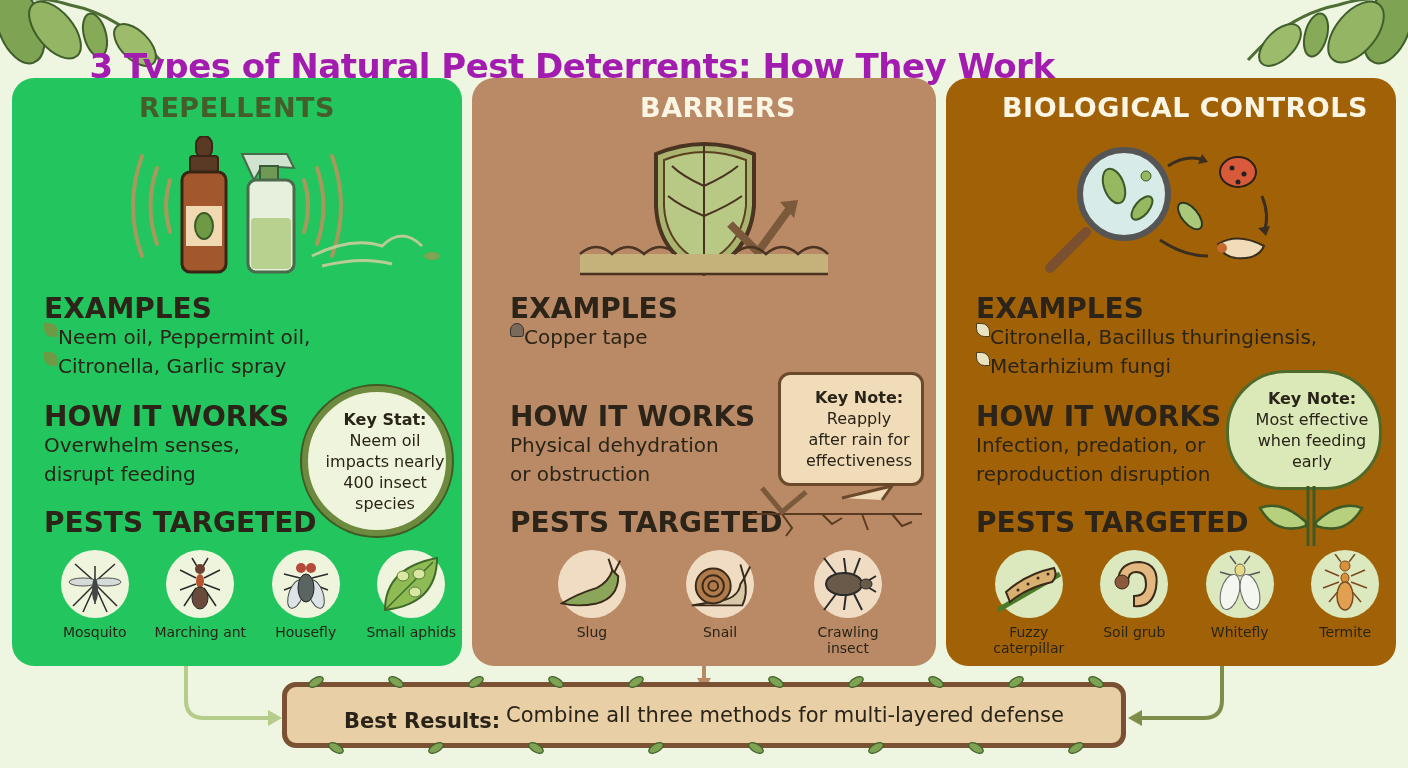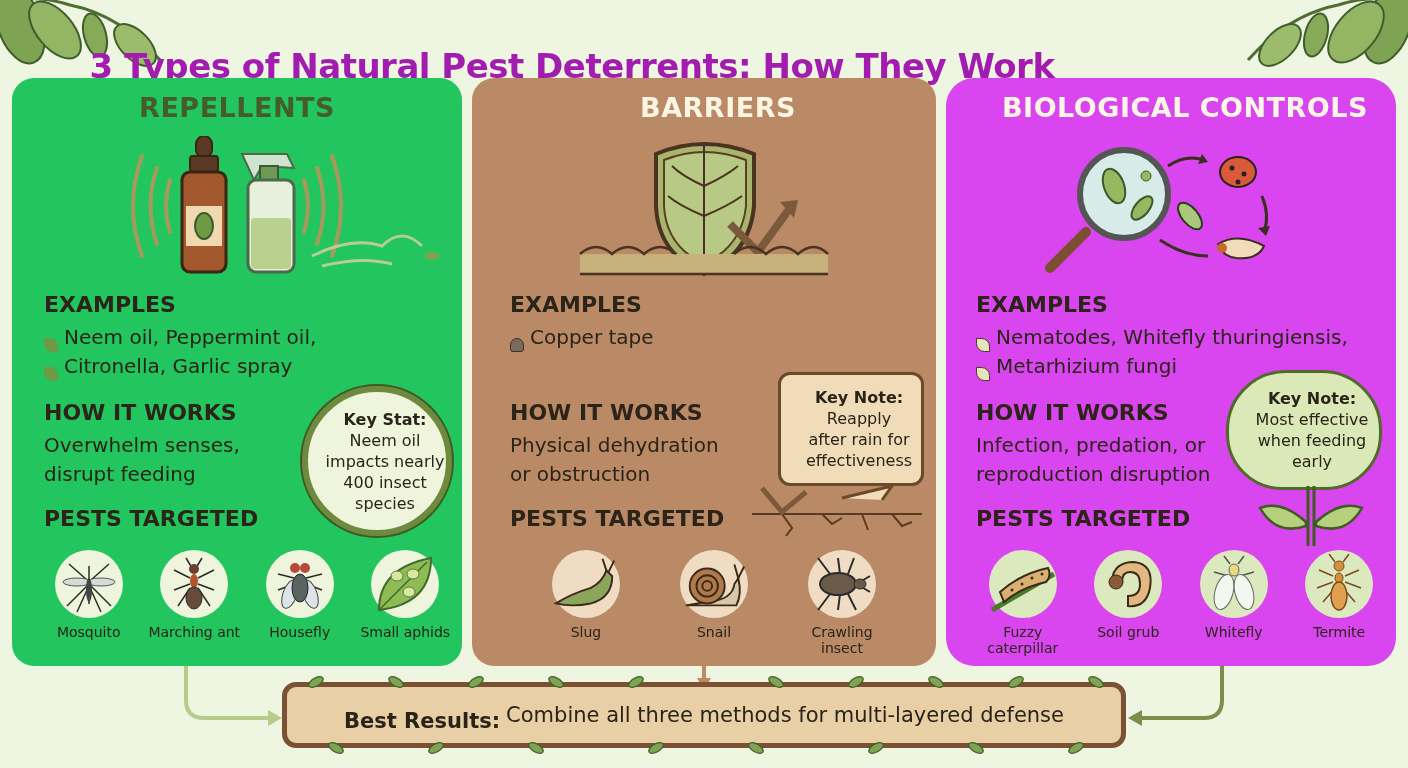--- a/index.html
+++ b/index.html
@@ -18,44 +18,44 @@
   .corner { position: absolute; top: 0; }
   .corner.left { left: 0; }
   .corner.right { right: 0; }
 
   .panel {
     position: absolute; top: 78px; height: 588px; border-radius: 22px;
     overflow: hidden;
   }
   .panel.rep { left: 12px; width: 450px; background: #22c55e; }
   .panel.bar { left: 472px; width: 464px; background: #b98a65; }
-  .panel.bio { left: 946px; width: 450px; background: #d946ef; border-radius: 28px; }
+  .panel.bio { left: 946px; width: 450px; background: #a16207; }
 
   .panel h2 {
     position: absolute; top: 14px; left: 0; width: 100%; text-align: center;
     font-size: 27px; font-weight: bold; letter-spacing: 0.5px;
   }
   .rep h2 { color: #455d2b; }
   .bar h2, .bio h2 { color: #fbf5e4; padding-left: 28px; }
 
   .hero { position: absolute; top: 58px; left: 0; width: 100%; height: 140px; }
 
   .sec-h {
-    position: absolute; font-weight: bold; font-size: 22px; color: #2c2418;
+    position: absolute; font-weight: bold; font-size: 28px; color: #2c2418;
     left: 32px;
   }
   .sec-t {
     position: absolute; font-size: 20px; line-height: 29px; color: #2a2418;
     left: 32px;
   }
-  .ex-line { display: flex; align-items: flex-end; gap: 6px; }
+  .ex-line { display: flex; align-items: flex-start; }
   .bullet { width: 14px; height: 14px; display: inline-block; flex: none; }
 
   .pests {
-    position: absolute; top: 472px; left: 10px; width: 100%;
+    position: absolute; top: 472px; left: 16px; width: 100%;
     display: flex; justify-content: space-around; padding: 0 14px;
   }
   .pest { width: 96px; text-align: center; }
   .pest .circ {
     width: 68px; height: 68px; border-radius: 50%; margin: 0 auto;
     display: flex; align-items: center; justify-content: center;
   }
   .rep .circ { background: #eef5dc; }
   .bar .circ { background: #f0dcc2; }
   .bio .circ { background: #dce8bd; }
@@ -330,21 +330,21 @@
     <ellipse cx="244" cy="80" rx="8" ry="16" fill="#a9c87a" stroke="#2a3a20" stroke-width="2" transform="rotate(-40 244 80)"></ellipse>
     <path d="M272 108 Q292 96 318 110 Q312 124 290 122 Q276 120 272 108 Z" fill="#f0dcb8" stroke="#3a2e20" stroke-width="2"></path>
     <circle cx="276" cy="112" r="5" fill="#c46a30"></circle>
     <path d="M214 104 Q238 120 262 120" stroke="#3a2e20" stroke-width="3" fill="none"></path>
   </svg>
 
   <div class="sec-h" style="top:214px;left:30px">EXAMPLES</div>
   <div class="sec-t" style="top:245px;left:30px">
     <div class="ex-line">
         <span class="bullet" style="background:#e9e3c0;border-radius:0 60% 0 60%;border:1px solid #4a3a20;"></span>
-        <span>Nematodes, Whitefly thuringiensis,</span>
+        <span>Citronella, Bacillus thuringiensis,</span>
       </div>
     <div class="ex-line">
         <span class="bullet" style="background:#e9e3c0;border-radius:0 60% 0 60%;border:1px solid #4a3a20;"></span>
         <span>Metarhizium fungi</span>
       </div>
   </div>
   <div class="sec-h" style="top:322px;left:30px">HOW IT WORKS</div>
   <div class="sec-t" style="top:353px;left:30px">
     <div>Infection, predation, or</div>
     <div>reproduction disruption</div>

